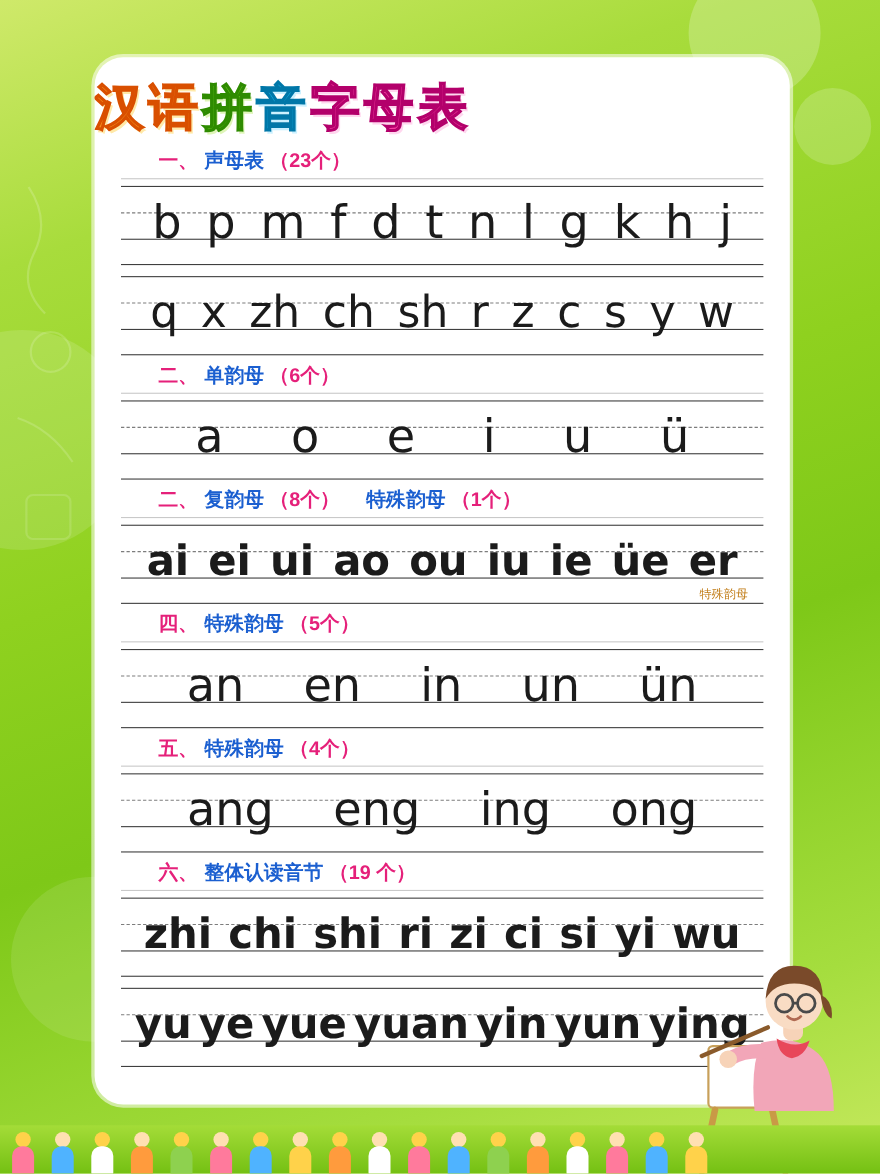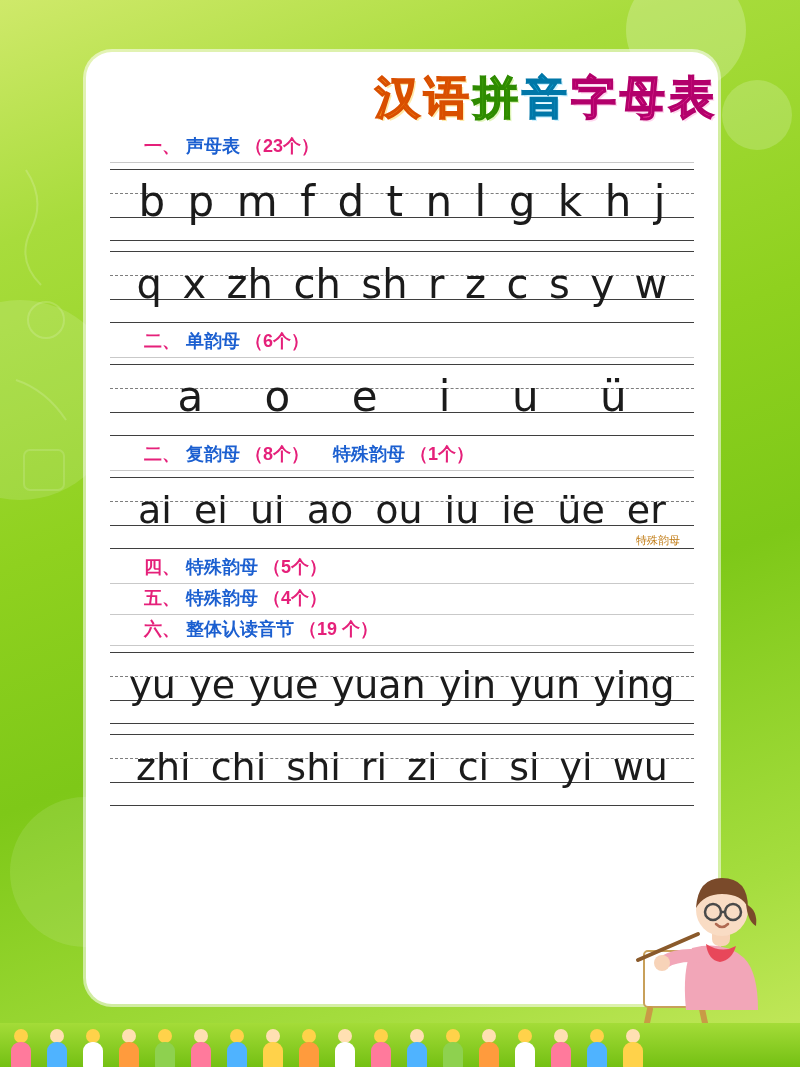--- a/index.html
+++ b/index.html
@@ -52,21 +52,21 @@
     height: 952px;
     background: #ffffff;
     border-radius: 26px;
     box-shadow: 0 0 0 3px rgba(255,255,255,0.55);
     overflow: hidden;
   }
 
   
   .title {
     margin: 16px 0 4px 0;
-    text-align: right;
+    text-align: left;
     font-family: "Liberation Serif", serif;
     font-weight: bold;
     font-size: 45px;
     letter-spacing: 4px;
     white-space: nowrap;
   }
   .title span { display: inline-block; }
   .t-red    { color: #f28f1c; -webkit-text-stroke: 1.5px #d94f00; text-shadow: 2px 2px 0 #ffe9a8; }
   .t-green  { color: #61c21a; -webkit-text-stroke: 1.5px #2e8b00; text-shadow: 2px 2px 0 #dff5b8; }
   .t-blue   { color: #17b6e8; -webkit-text-stroke: 1.5px #0077a8; text-shadow: 2px 2px 0 #ccf1ff; }
@@ -114,21 +114,21 @@
     height: 78px;
     display: flex;
     align-items: center;
     justify-content: space-evenly;
     font-family: "DejaVu Sans", sans-serif;
     font-size: 42px;
     color: #1b1b1b;
     line-height: 1;
   }
   .staff .letters.tight { font-size: 40px; }
-  .staff .letters.small { font-size: 38px; }
+  .staff .letters.small { font-size: 38px; font-weight: bold; }
 
   
   .divider {
     margin: 2px 24px 0 24px;
     border-top: 1px solid #c9c9c9;
   }
 
   
   .annot {
     position: absolute;
@@ -288,70 +288,95 @@
       <div class="annot">特殊韵母</div>
     </div>
 
     <div class="section-head">
       <span class="sh-num">四、</span>
       <span class="sh-name">特殊韵母</span>
       <span class="sh-count">（5个）</span>
     </div>
     <div class="divider"></div>
 
+    <div class="staff">
+      <div class="line l0"></div>
+      <div class="line l1 dashed"></div>
+      <div class="line l2"></div>
+      <div class="line l3"></div>
+      <div class="letters">
+        <span>an</span>
+        <span>en</span>
+        <span>in</span>
+        <span>un</span>
+        <span>ün</span>
+      </div>
+    </div>
 
     <div class="section-head">
       <span class="sh-num">五、</span>
       <span class="sh-name">特殊韵母</span>
       <span class="sh-count">（4个）</span>
     </div>
     <div class="divider"></div>
 
+    <div class="staff">
+      <div class="line l0"></div>
+      <div class="line l1 dashed"></div>
+      <div class="line l2"></div>
+      <div class="line l3"></div>
+      <div class="letters">
+        <span>ang</span>
+        <span>eng</span>
+        <span>ing</span>
+        <span>ong</span>
+      </div>
+    </div>
 
     <div class="section-head">
       <span class="sh-num">六、</span>
       <span class="sh-name">整体认读音节</span>
       <span class="sh-count">（19 个）</span>
     </div>
     <div class="divider"></div>
-
-    <div class="staff">
-      <div class="line l0"></div>
-      <div class="line l1 dashed"></div>
-      <div class="line l2"></div>
-      <div class="line l3"></div>
-      <div class="letters small">
-        <span>yu</span>
-        <span>ye</span>
-        <span>yue</span>
-        <span>yuan</span>
-        <span>yin</span>
-        <span>yun</span>
-        <span>ying</span>
-      </div>
-    </div>
 
     <div class="staff">
       <div class="line l0"></div>
       <div class="line l1 dashed"></div>
       <div class="line l2"></div>
       <div class="line l3"></div>
       <div class="letters small">
         <span>zhi</span>
         <span>chi</span>
         <span>shi</span>
         <span>ri</span>
         <span>zi</span>
         <span>ci</span>
         <span>si</span>
         <span>yi</span>
         <span>wu</span>
       </div>
     </div>
 
+    <div class="staff">
+      <div class="line l0"></div>
+      <div class="line l1 dashed"></div>
+      <div class="line l2"></div>
+      <div class="line l3"></div>
+      <div class="letters small">
+        <span>yu</span>
+        <span>ye</span>
+        <span>yue</span>
+        <span>yuan</span>
+        <span>yin</span>
+        <span>yun</span>
+        <span>ying</span>
+      </div>
+    </div>
+
   </div>
 
   <svg class="easel" viewBox="0 0 92 120">
     <rect x="14" y="4" width="64" height="56" rx="4" fill="#ffffff" stroke="#c8a05a" stroke-width="2"></rect>
     <path d="M20 62 L8 118" stroke="#c99a46" stroke-width="6" stroke-linecap="round"></path>
     <path d="M72 62 L84 118" stroke="#c99a46" stroke-width="6" stroke-linecap="round"></path>
     <path d="M14 92 H78" stroke="#c99a46" stroke-width="5" stroke-linecap="round"></path>
   </svg>
 
   <svg class="teacher" viewBox="0 0 170 175">

